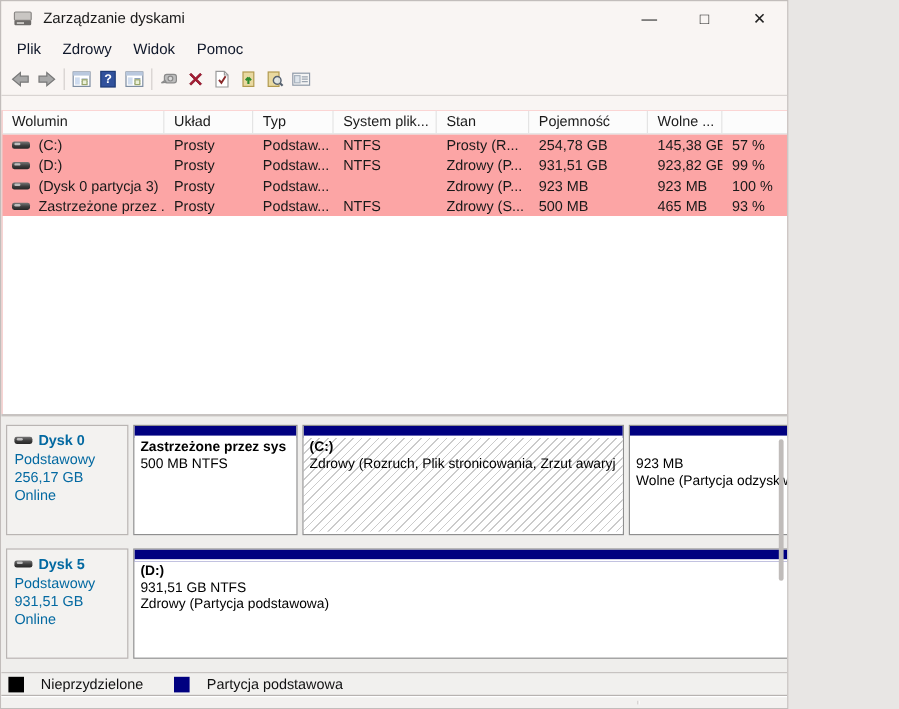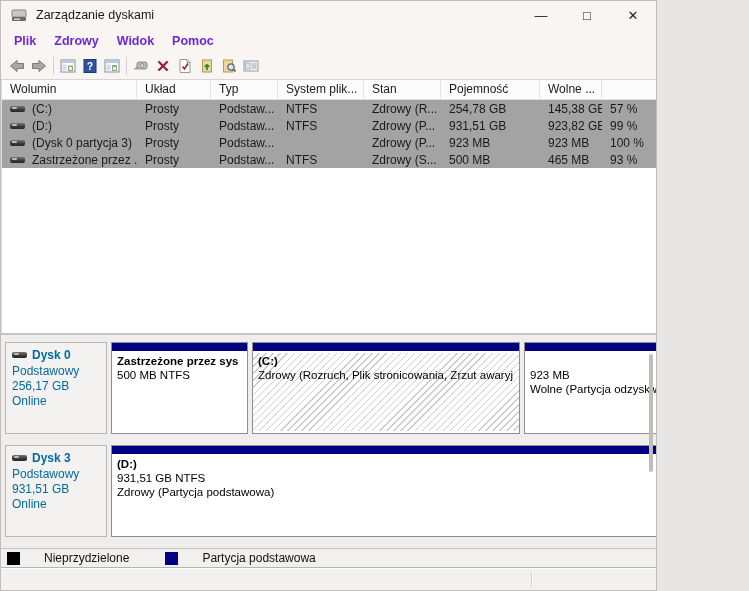--- a/index.html
+++ b/index.html
@@ -13,29 +13,29 @@
   
   .titlebar { height:28px; display:flex; align-items:center; padding-left:10px; flex:0 0 auto; }
   .app-icon { width:17px; height:15px; margin-right:8px; display:inline-block; }
   .title-text { font-size:12.5px; color:#1a1a1a; }
   .win-controls { margin-left:auto; display:flex; height:100%; }
   .wc { width:46px; height:100%; border:0; background:transparent; font-size:13px;
         color:#222; display:flex; align-items:center; justify-content:center;
         font-family:"Liberation Sans", sans-serif; }
   
   .menubar { height:24px; display:flex; align-items:center; padding-left:4px; flex:0 0 auto; }
-  .menu-item { font-size:12.5px; color:#6d28d9; padding:3px 9px;font-weight:bold; }
+  .menu-item { font-size:12.5px; color:#0f172a; padding:3px 9px; }
   
   .toolbar { height:27px; display:flex; align-items:center; padding-left:5px;
              border-bottom:1px solid #d9d4d2; flex:0 0 auto; }
   .tbtn { width:22px; height:22px; display:flex; align-items:center; justify-content:center; }
   .tsep { width:1px; height:18px; background:#d4cfcd; margin:0 3px; }
   
-  .table-area { flex:0 0 253px; background:#a3a3a3; border-left:1px solid #e3dfdd;
-                display:flex; flex-direction:column; overflow:hidden; }
+  .table-area { flex:0 0 253px; background:#fca5a5; border-left:1px solid #e3dfdd;
+                display:flex; flex-direction:column; overflow:hidden;margin-top:12px; }
   .thead, .trow { display:grid;
     grid-template-columns:135px 74px 67px 86px 77px 99px 62px 96px 1fr; }
   .thead { height:20px; background:#fcfcfc; border-bottom:1px solid #e0e0e0; flex:0 0 auto; }
   .th { font-size:12px; color:#1a1a1a; padding:2px 4px 0 8px; border-right:1px solid #e4e4e4;
         white-space:nowrap; overflow:hidden; }
   .trow { height:17px; align-items:center; }
   .td { font-size:12px; color:#1a1a1a; padding:0 4px 0 8px; white-space:nowrap; overflow:hidden; }
   .td.vol { display:flex; align-items:center; gap:7px; }
   .drive-ico { width:15px; height:6px; flex:0 0 auto;
     background:linear-gradient(#777 0%, #3c3c3c 55%, #262626 100%);
@@ -61,21 +61,21 @@
   .part.selected .pbody {
     background:repeating-linear-gradient(135deg,#ffffff 0px,#ffffff 4px,#cbcbcb 4px,#cbcbcb 5px);
   }
   .pline { font-size:11.5px; line-height:14px; min-height:14px; white-space:nowrap;
            overflow:hidden; color:#000; }
   .pline.t { font-weight:bold; }
   .vscroll { position:absolute; right:3px; top:19px; width:4px; height:118px;
              background:#c0bcba; border-radius:2px; }
   
   .legend { flex:0 0 19px; background:#f1f0ee; border-top:1px solid #c7c3c1;
-            display:flex; align-items:center; padding-left:6px; gap:24px; }
+            display:flex; align-items:center; padding-left:6px; gap:14px; }
   .lsq { width:13px; height:13px; flex:0 0 auto; }
   .lsq.black { background:#000000; }
   .lsq.navy  { background:#000080; margin-left:12px; }
   .llabel { font-size:12px; color:#111; }
   
   .statusbar { flex:1 1 auto; background:#f2f1ef; position:relative;
                border-top:1px solid #b7b3b1; box-shadow:inset 0 1px 0 #ffffff; }
   .ssep { position:absolute; top:4px; bottom:3px; width:1px; background:#d2cecc;
           box-shadow:1px 0 0 #ffffff; }
   .ssep.s1 { left:530px; }
@@ -201,21 +201,21 @@
     </div>
 
     <div class="trow">
       <div class="td vol">
           <span class="drive-ico"></span>
           <span>(C:)</span>
         </div>
       <div class="td">Prosty</div>
       <div class="td">Podstaw...</div>
       <div class="td">NTFS</div>
-      <div class="td">Zdrowy (R...</div>
+      <div class="td">Prosty (R...</div>
       <div class="td">254,78 GB</div>
       <div class="td">145,38 GB</div>
       <div class="td">57 %</div>
       <div class="td"></div>
     </div>
 
     <div class="trow">
       <div class="td vol">
           <span class="drive-ico"></span>
           <span>(D:)</span>
@@ -296,21 +296,21 @@
           <div class="pline">923 MB</div>
           <div class="pline">Wolne (Partycja odzyskiw</div>
         </div>
       </div>
     </div>
 
     <div class="disk-row d1">
       <div class="disk-info">
         <div class="disk-name">
             <span class="drive-ico"></span>
-            <span>Dysk 3</span>
+            <span>Dysk 5</span>
           </div>
         <div class="disk-line">Podstawowy</div>
         <div class="disk-line">931,51 GB</div>
         <div class="disk-line">Online</div>
       </div>
       <div class="part" style="width:624px">
         <div class="pbar"></div>
         <div class="pbody">
           <div class="pline t">(D:)</div>
           <div class="pline">931,51 GB NTFS</div>

